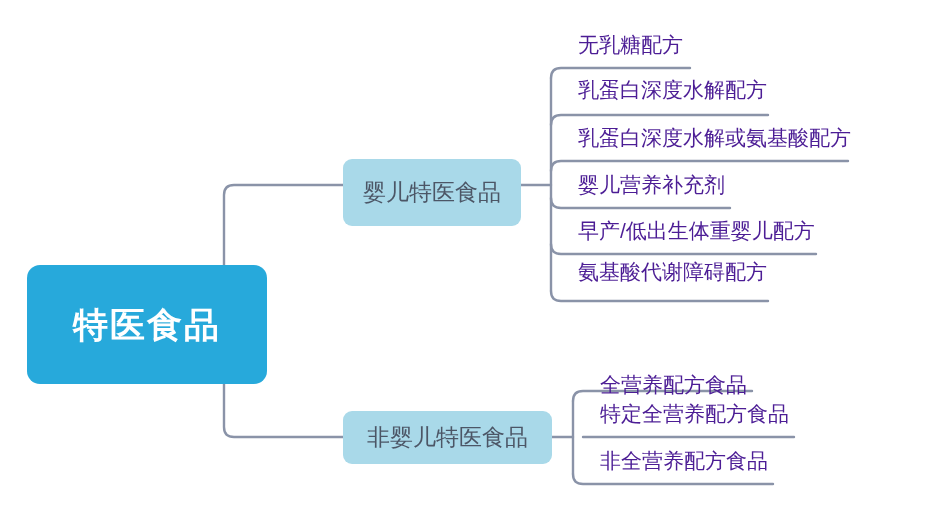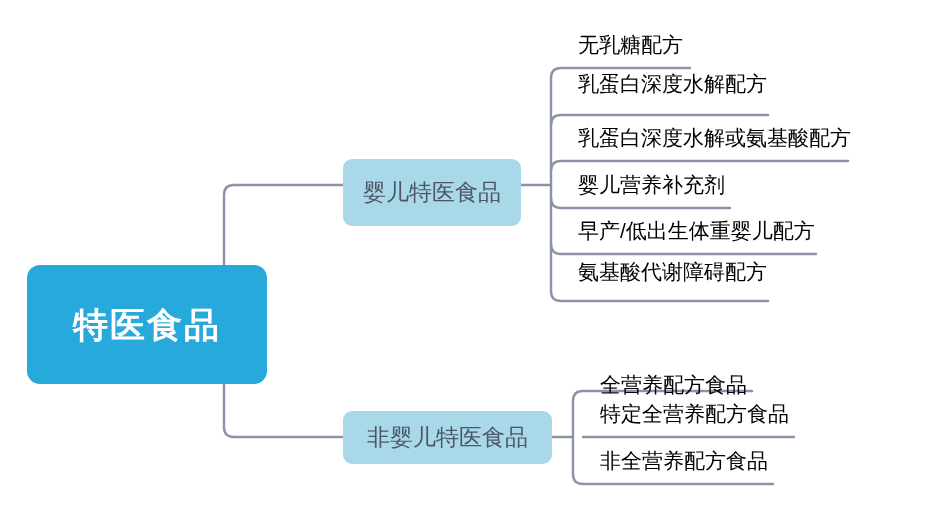--- a/index.html
+++ b/index.html
@@ -83,21 +83,21 @@
     height: 53px;
   }
 
   
   .leaf {
     position: absolute;
     z-index: 3;
     white-space: nowrap;
   }
   .leaf-label {
-    color: #000000;
+    color: #4c1d95;
     font-size: 21px;
     line-height: 1;
     white-space: nowrap;
   }
 </style>
 </head>
 <body>
 
 <div id="mindmap">
 
@@ -140,21 +140,21 @@
     <span class="l2-label">婴儿特医食品</span>
   </div>
 
   <div class="l2-node" id="l2-noninfant">
     <span class="l2-label">非婴儿特医食品</span>
   </div>
 
   <div class="leaf" style="left:578px; top:34px;">
     <span class="leaf-label">无乳糖配方</span>
   </div>
-  <div class="leaf" style="left:578px; top:73px;">
+  <div class="leaf" style="left:578px; top:81px;font-family:Liberation Mono, monospace;">
     <span class="leaf-label">乳蛋白深度水解配方</span>
   </div>
   <div class="leaf" style="left:578px; top:127px;">
     <span class="leaf-label">乳蛋白深度水解或氨基酸配方</span>
   </div>
   <div class="leaf" style="left:578px; top:174px;">
     <span class="leaf-label">婴儿营养补充剂</span>
   </div>
   <div class="leaf" style="left:578px; top:220px;">
     <span class="leaf-label">早产/低出生体重婴儿配方</span>

